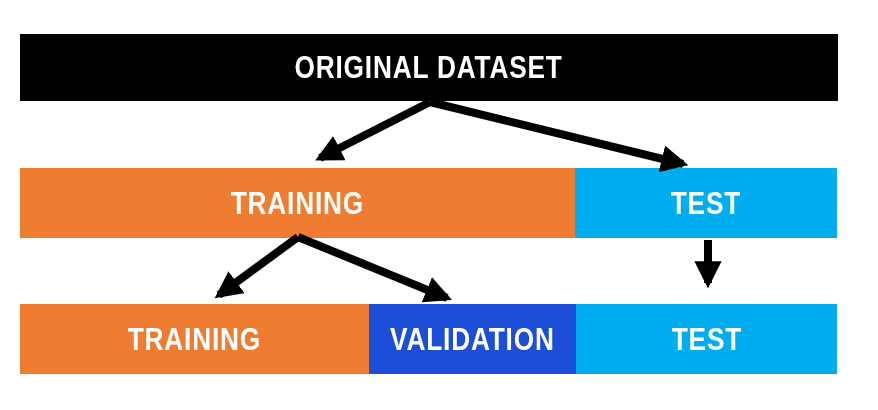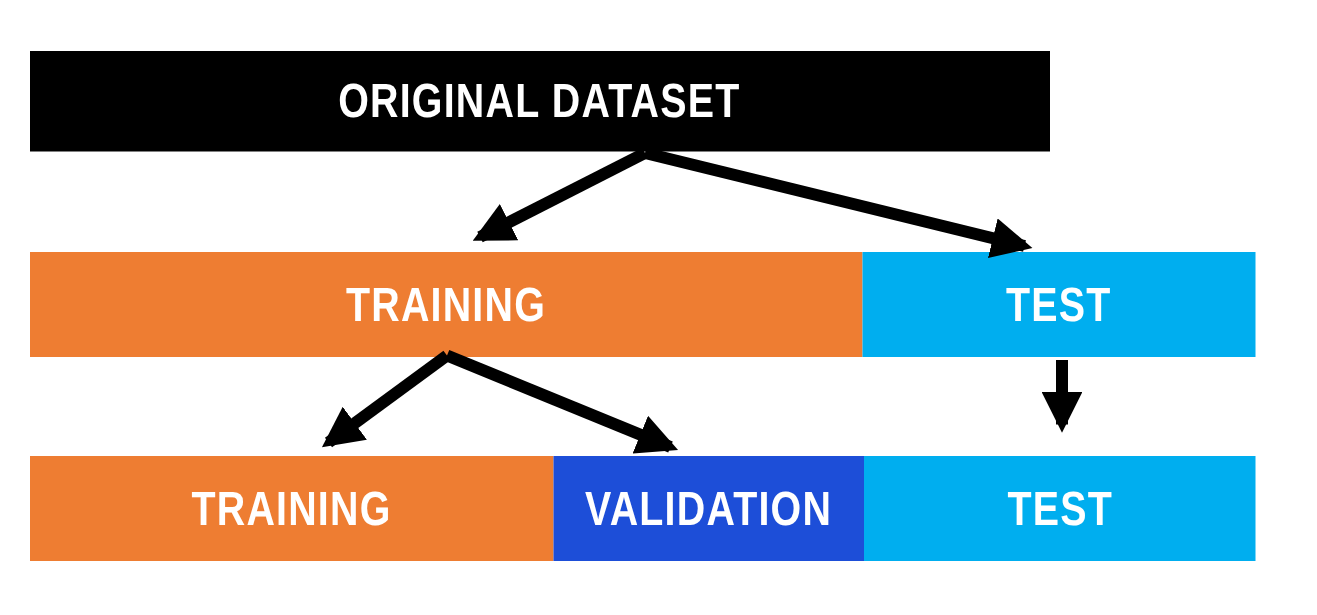--- a/index.html
+++ b/index.html
@@ -25,21 +25,21 @@
     color: #ffffff;
     font-weight: bold;
     font-size: 32px;
     letter-spacing: 1px;
     transform: scaleX(0.82);
     transform-origin: center;
     white-space: nowrap;
     user-select: none;
   }
   
-  .bar-original   { left: 20px;  top: 34px;  width: 680px; height: 67px; }
+  .bar-original   { left: 20px;  top: 34px;  width: 818px; height: 67px; }
   .bar-training-m { left: 20px;  top: 168px; width: 555px; height: 70px; }
   .bar-test-m     { left: 575px; top: 168px; width: 262px; height: 70px; }
   .bar-training-b { left: 20px;  top: 304px; width: 349px; height: 70px; }
   .bar-valid-b    { left: 369px; top: 304px; width: 207px; height: 70px; }
   .bar-test-b     { left: 576px; top: 304px; width: 261px; height: 70px; }
 
   .arrow-layer {
     position: absolute;
     left: 0;
     top: 0;

